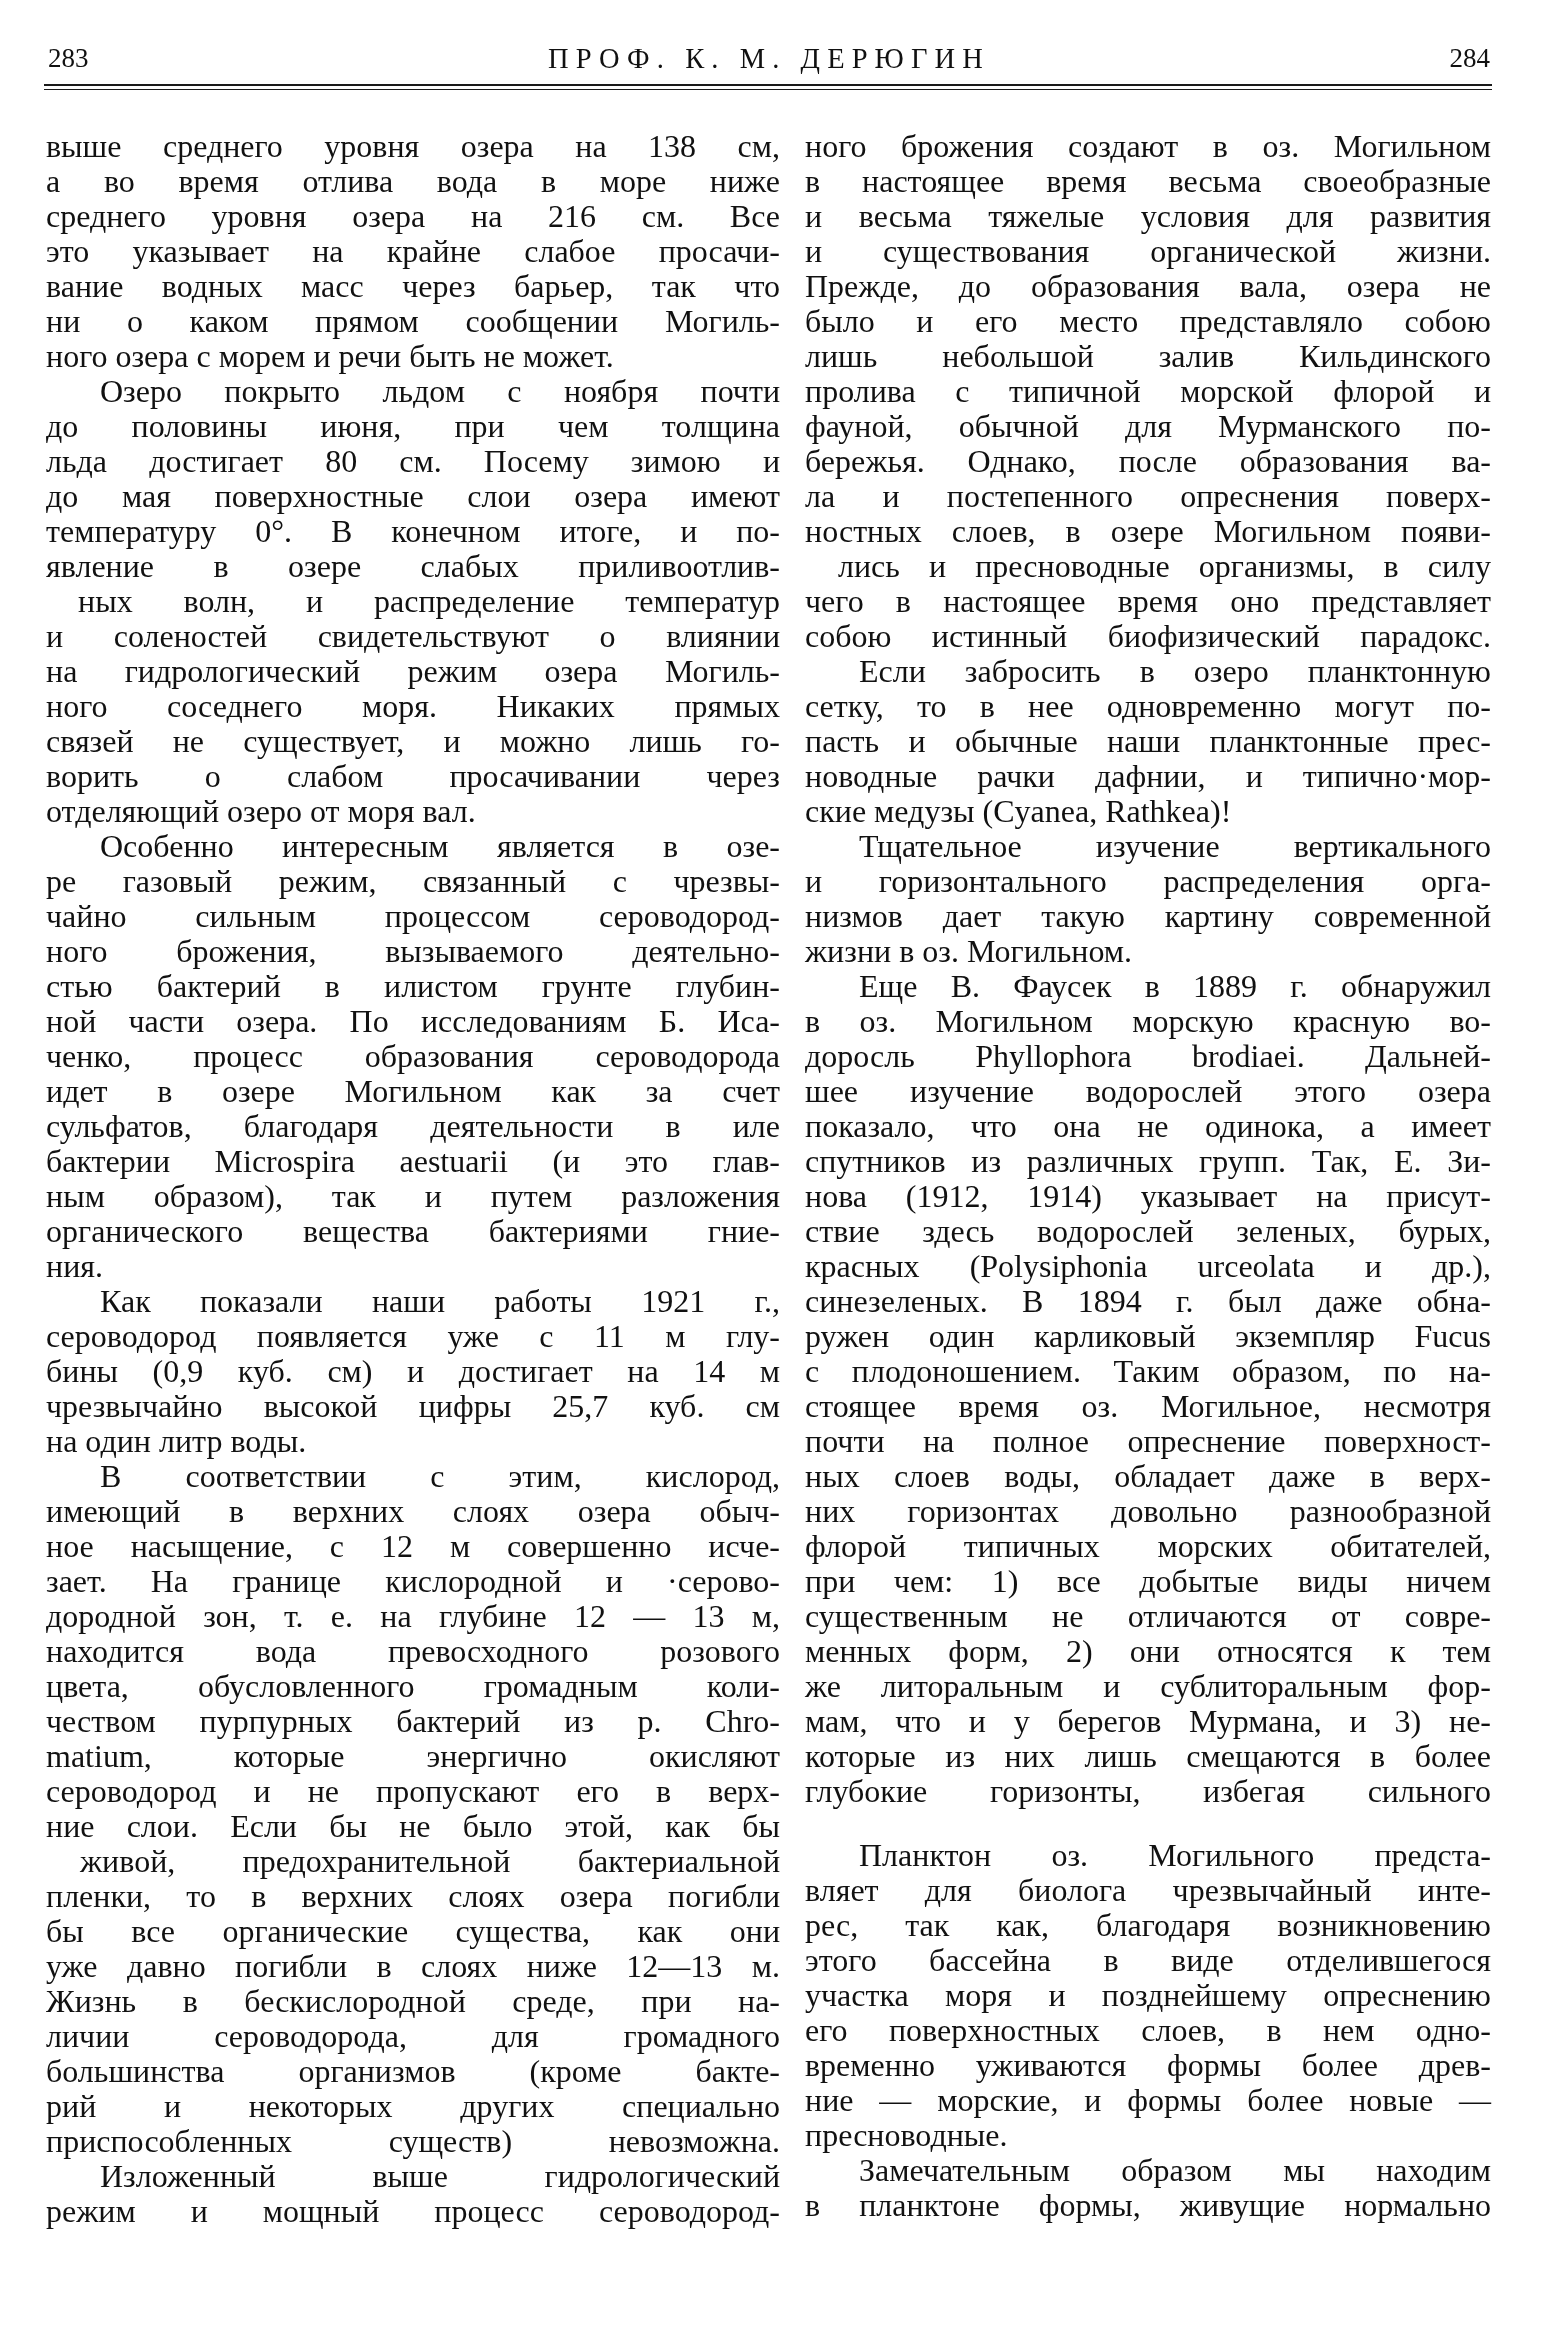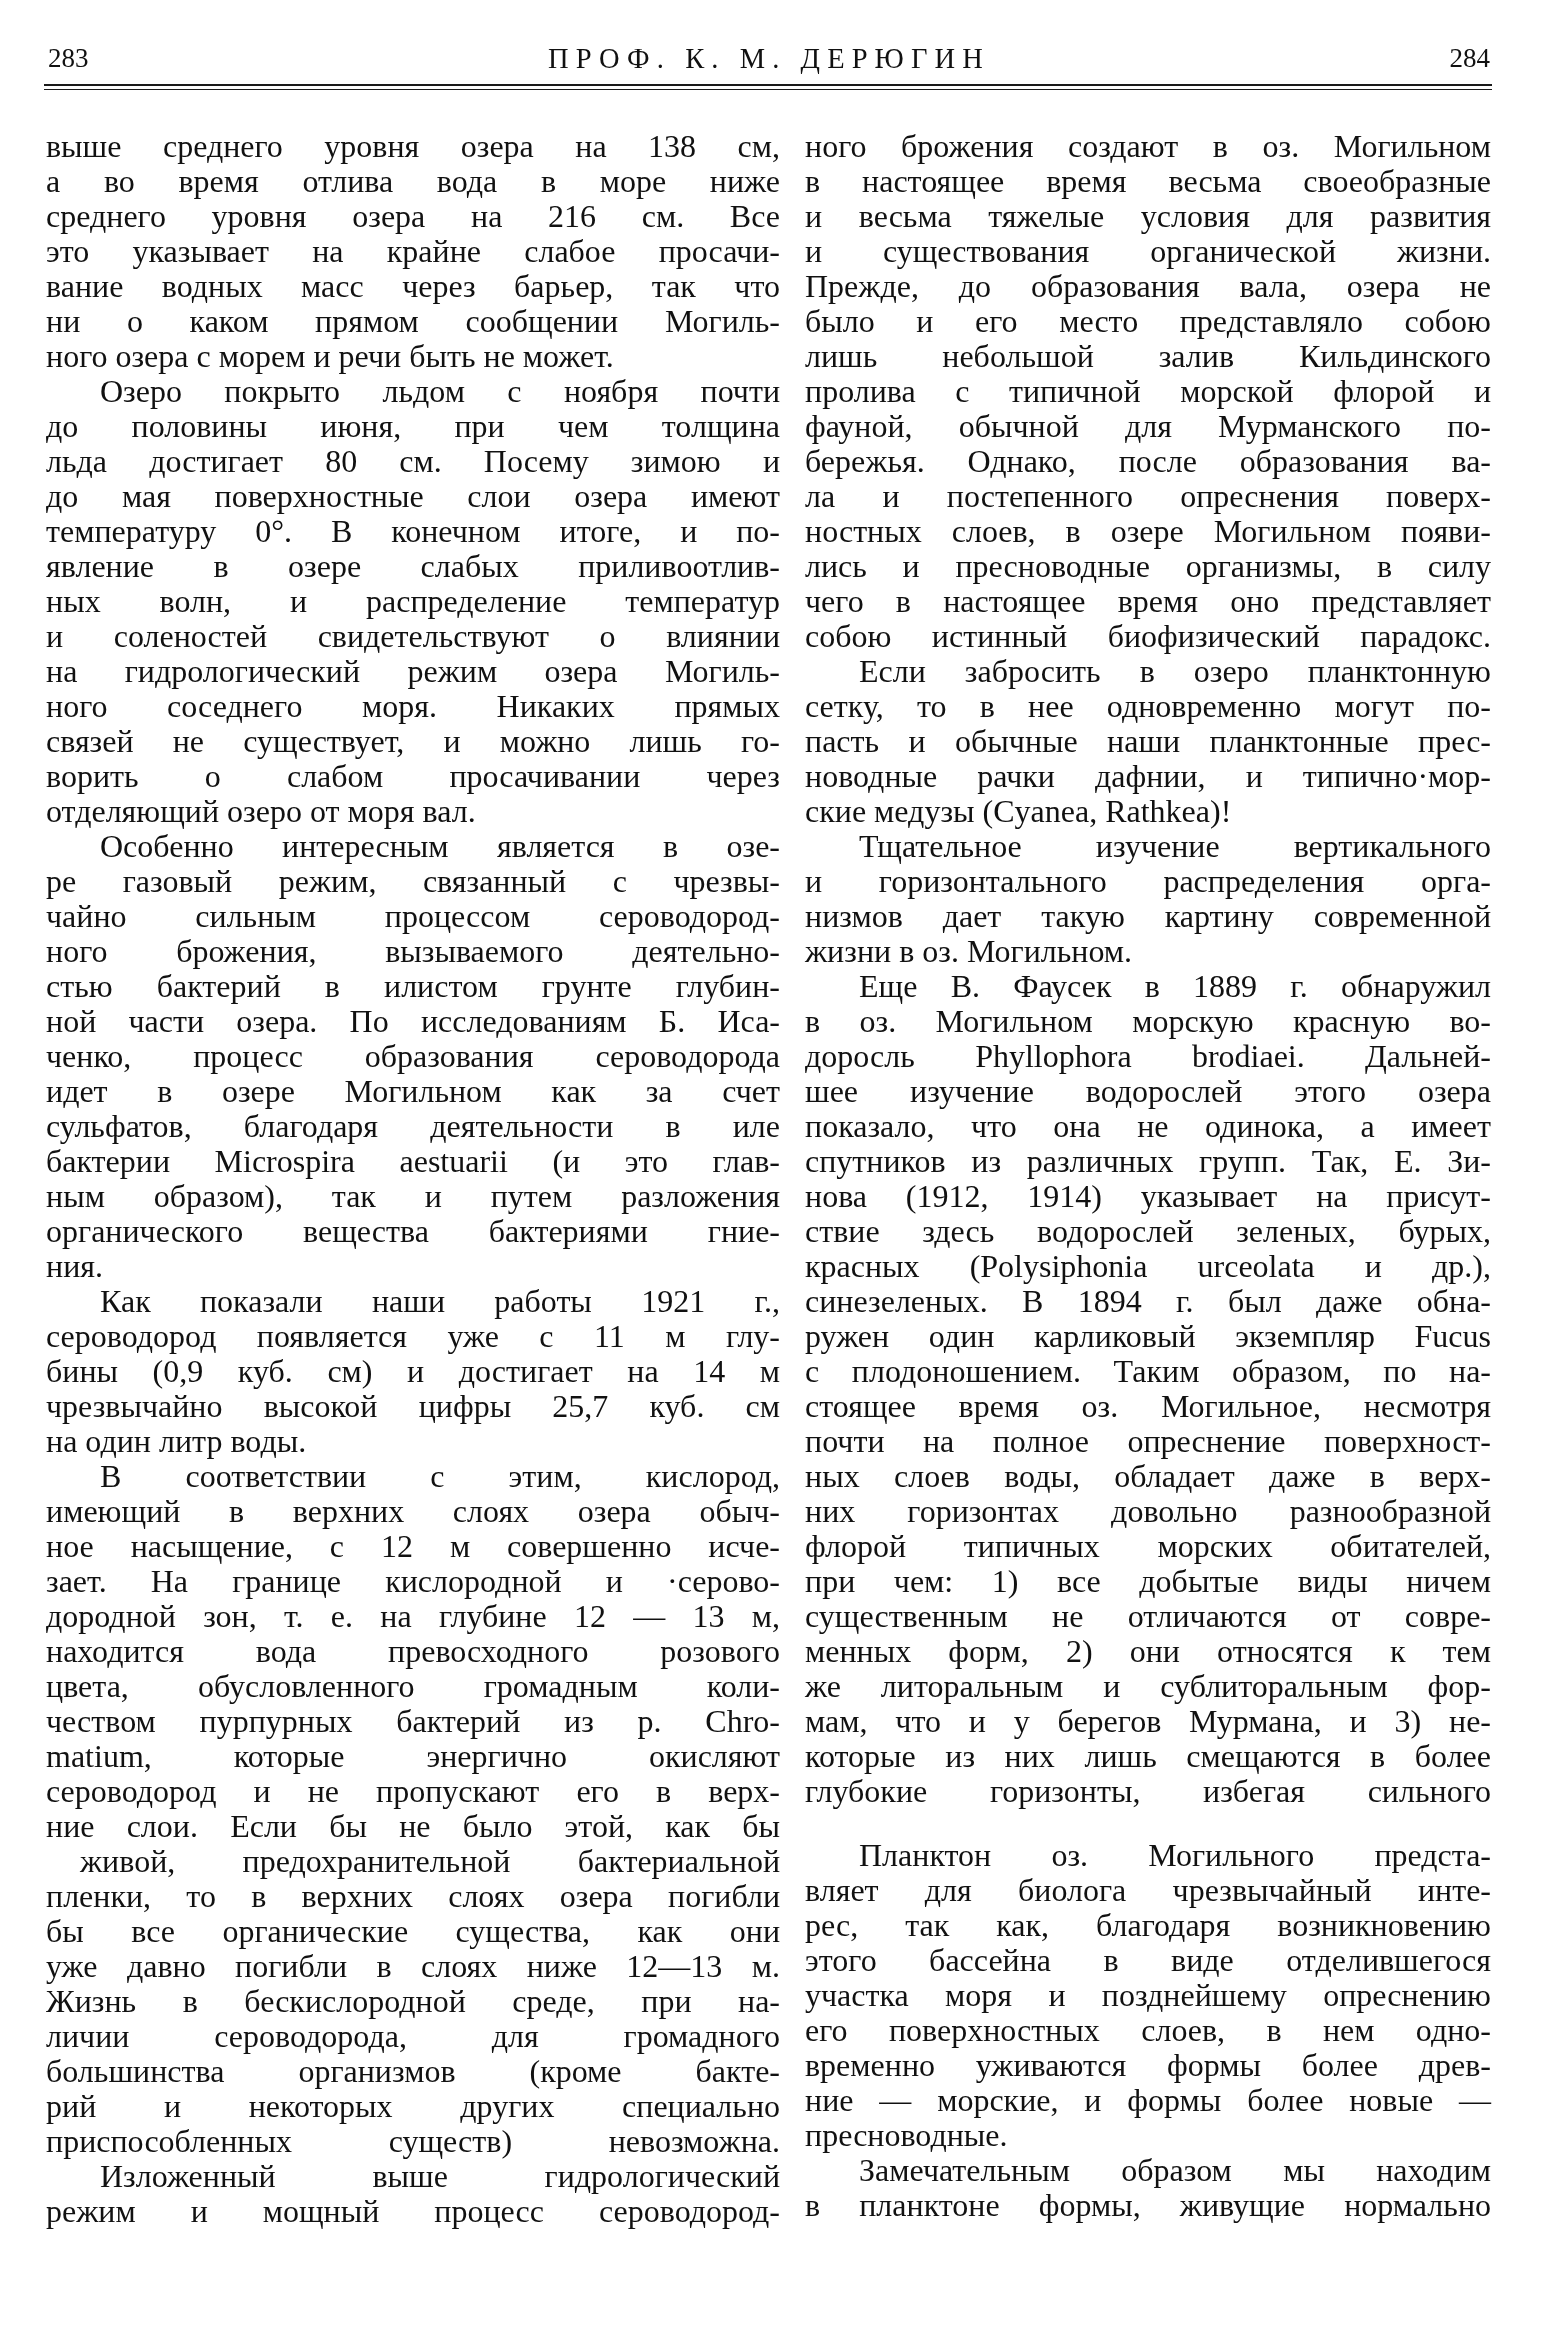--- a/index.html
+++ b/index.html
@@ -96,21 +96,21 @@
       <span class="line" style="white-space: nowrap;"><span style="white-space: nowrap;">это указывает на крайне слабое просачи-</span></span>
       <span class="line" style="white-space: nowrap;"><span style="white-space: nowrap;">вание водных масс через барьер, так что</span></span>
       <span class="line" style="white-space: nowrap;"><span style="white-space: nowrap;">ни о каком прямом сообщении Могиль-</span></span>
       <span class="line last">ного озера с морем и речи быть не может.</span>
       <span class="line indent" style="white-space: nowrap;"><span style="white-space: nowrap;">Озеро покрыто льдом с ноября почти</span></span>
       <span class="line" style="white-space: nowrap;"><span style="white-space: nowrap;">до половины июня, при чем толщина</span></span>
       <span class="line" style="white-space: nowrap;"><span style="white-space: nowrap;">льда достигает 80 см. Посему зимою и</span></span>
       <span class="line" style="white-space: nowrap;"><span style="white-space: nowrap;">до мая поверхностные слои озера имеют</span></span>
       <span class="line" style="white-space: nowrap;"><span style="white-space: nowrap;">температуру 0°. В конечном итоге, и по-</span></span>
       <span class="line" style="white-space: nowrap;"><span style="white-space: nowrap;">явление в озере слабых приливоотлив-</span></span>
-      <span class="line" style="white-space: nowrap;"><span style="white-space: nowrap;">ных волн, и распределение температур</span></span>
+      <span class="line" style="white-space: nowrap; margin-left: 32px;"><span style="white-space: nowrap;">ных волн, и распределение температур</span></span>
       <span class="line" style="white-space: nowrap;"><span style="white-space: nowrap;">и соленостей свидетельствуют о влиянии</span></span>
       <span class="line" style="white-space: nowrap;"><span style="white-space: nowrap;">на гидрологический режим озера Могиль-</span></span>
       <span class="line" style="white-space: nowrap;"><span style="white-space: nowrap;">ного соседнего моря. Никаких прямых</span></span>
       <span class="line" style="white-space: nowrap;"><span style="white-space: nowrap;">связей не существует, и можно лишь го-</span></span>
       <span class="line" style="white-space: nowrap;"><span style="white-space: nowrap;">ворить о слабом просачивании через</span></span>
       <span class="line last">отделяющий озеро от моря вал.</span>
       <span class="line indent" style="white-space: nowrap;"><span style="white-space: nowrap;">Особенно интересным является в озе-</span></span>
       <span class="line" style="white-space: nowrap;"><span style="white-space: nowrap;">ре газовый режим, связанный с чрезвы-</span></span>
       <span class="line" style="white-space: nowrap;"><span style="white-space: nowrap;">чайно сильным процессом сероводород-</span></span>
       <span class="line" style="white-space: nowrap;"><span style="white-space: nowrap;">ного брожения, вызываемого деятельно-</span></span>
@@ -157,21 +157,21 @@
       <span class="line" style="white-space: nowrap;"><span style="white-space: nowrap;">и весьма тяжелые условия для развития</span></span>
       <span class="line" style="white-space: nowrap;"><span style="white-space: nowrap;">и существования органической жизни.</span></span>
       <span class="line" style="white-space: nowrap;"><span style="white-space: nowrap;">Прежде, до образования вала, озера не</span></span>
       <span class="line" style="white-space: nowrap;"><span style="white-space: nowrap;">было и его место представляло собою</span></span>
       <span class="line" style="white-space: nowrap;"><span style="white-space: nowrap;">лишь небольшой залив Кильдинского</span></span>
       <span class="line" style="white-space: nowrap;"><span style="white-space: nowrap;">пролива с типичной морской флорой и</span></span>
       <span class="line" style="white-space: nowrap;"><span style="white-space: nowrap;">фауной, обычной для Мурманского по-</span></span>
       <span class="line" style="white-space: nowrap;"><span style="white-space: nowrap;">бережья. Однако, после образования ва-</span></span>
       <span class="line" style="white-space: nowrap;"><span style="white-space: nowrap;">ла и постепенного опреснения поверх-</span></span>
       <span class="line" style="white-space: nowrap;"><span style="white-space: nowrap;">ностных слоев, в озере Могильном появи-</span></span>
-      <span class="line" style="white-space: nowrap;"><span style="white-space: nowrap;">лись и пресноводные организмы, в силу</span></span>
+      <span class="line" style="white-space: nowrap; margin-left: 33px;"><span style="white-space: nowrap;">лись и пресноводные организмы, в силу</span></span>
       <span class="line" style="white-space: nowrap;"><span style="white-space: nowrap;">чего в настоящее время оно представляет</span></span>
       <span class="line" style="white-space: nowrap;"><span style="white-space: nowrap;">собою истинный биофизический парадокс.</span></span>
       <span class="line indent" style="white-space: nowrap;"><span style="white-space: nowrap;">Если забросить в озеро планктонную</span></span>
       <span class="line" style="white-space: nowrap;"><span style="white-space: nowrap;">сетку, то в нее одновременно могут по-</span></span>
       <span class="line" style="white-space: nowrap;"><span style="white-space: nowrap;">пасть и обычные наши планктонные прес-</span></span>
       <span class="line" style="white-space: nowrap;"><span style="white-space: nowrap;">новодные рачки дафнии, и типично·мор-</span></span>
       <span class="line last">ские медузы (Cyanea, Rathkea)!</span>
       <span class="line indent" style="white-space: nowrap;"><span style="white-space: nowrap;">Тщательное изучение вертикального</span></span>
       <span class="line" style="white-space: nowrap;"><span style="white-space: nowrap;">и горизонтального распределения орга-</span></span>
       <span class="line" style="white-space: nowrap;"><span style="white-space: nowrap;">низмов дает такую картину современной</span></span>

